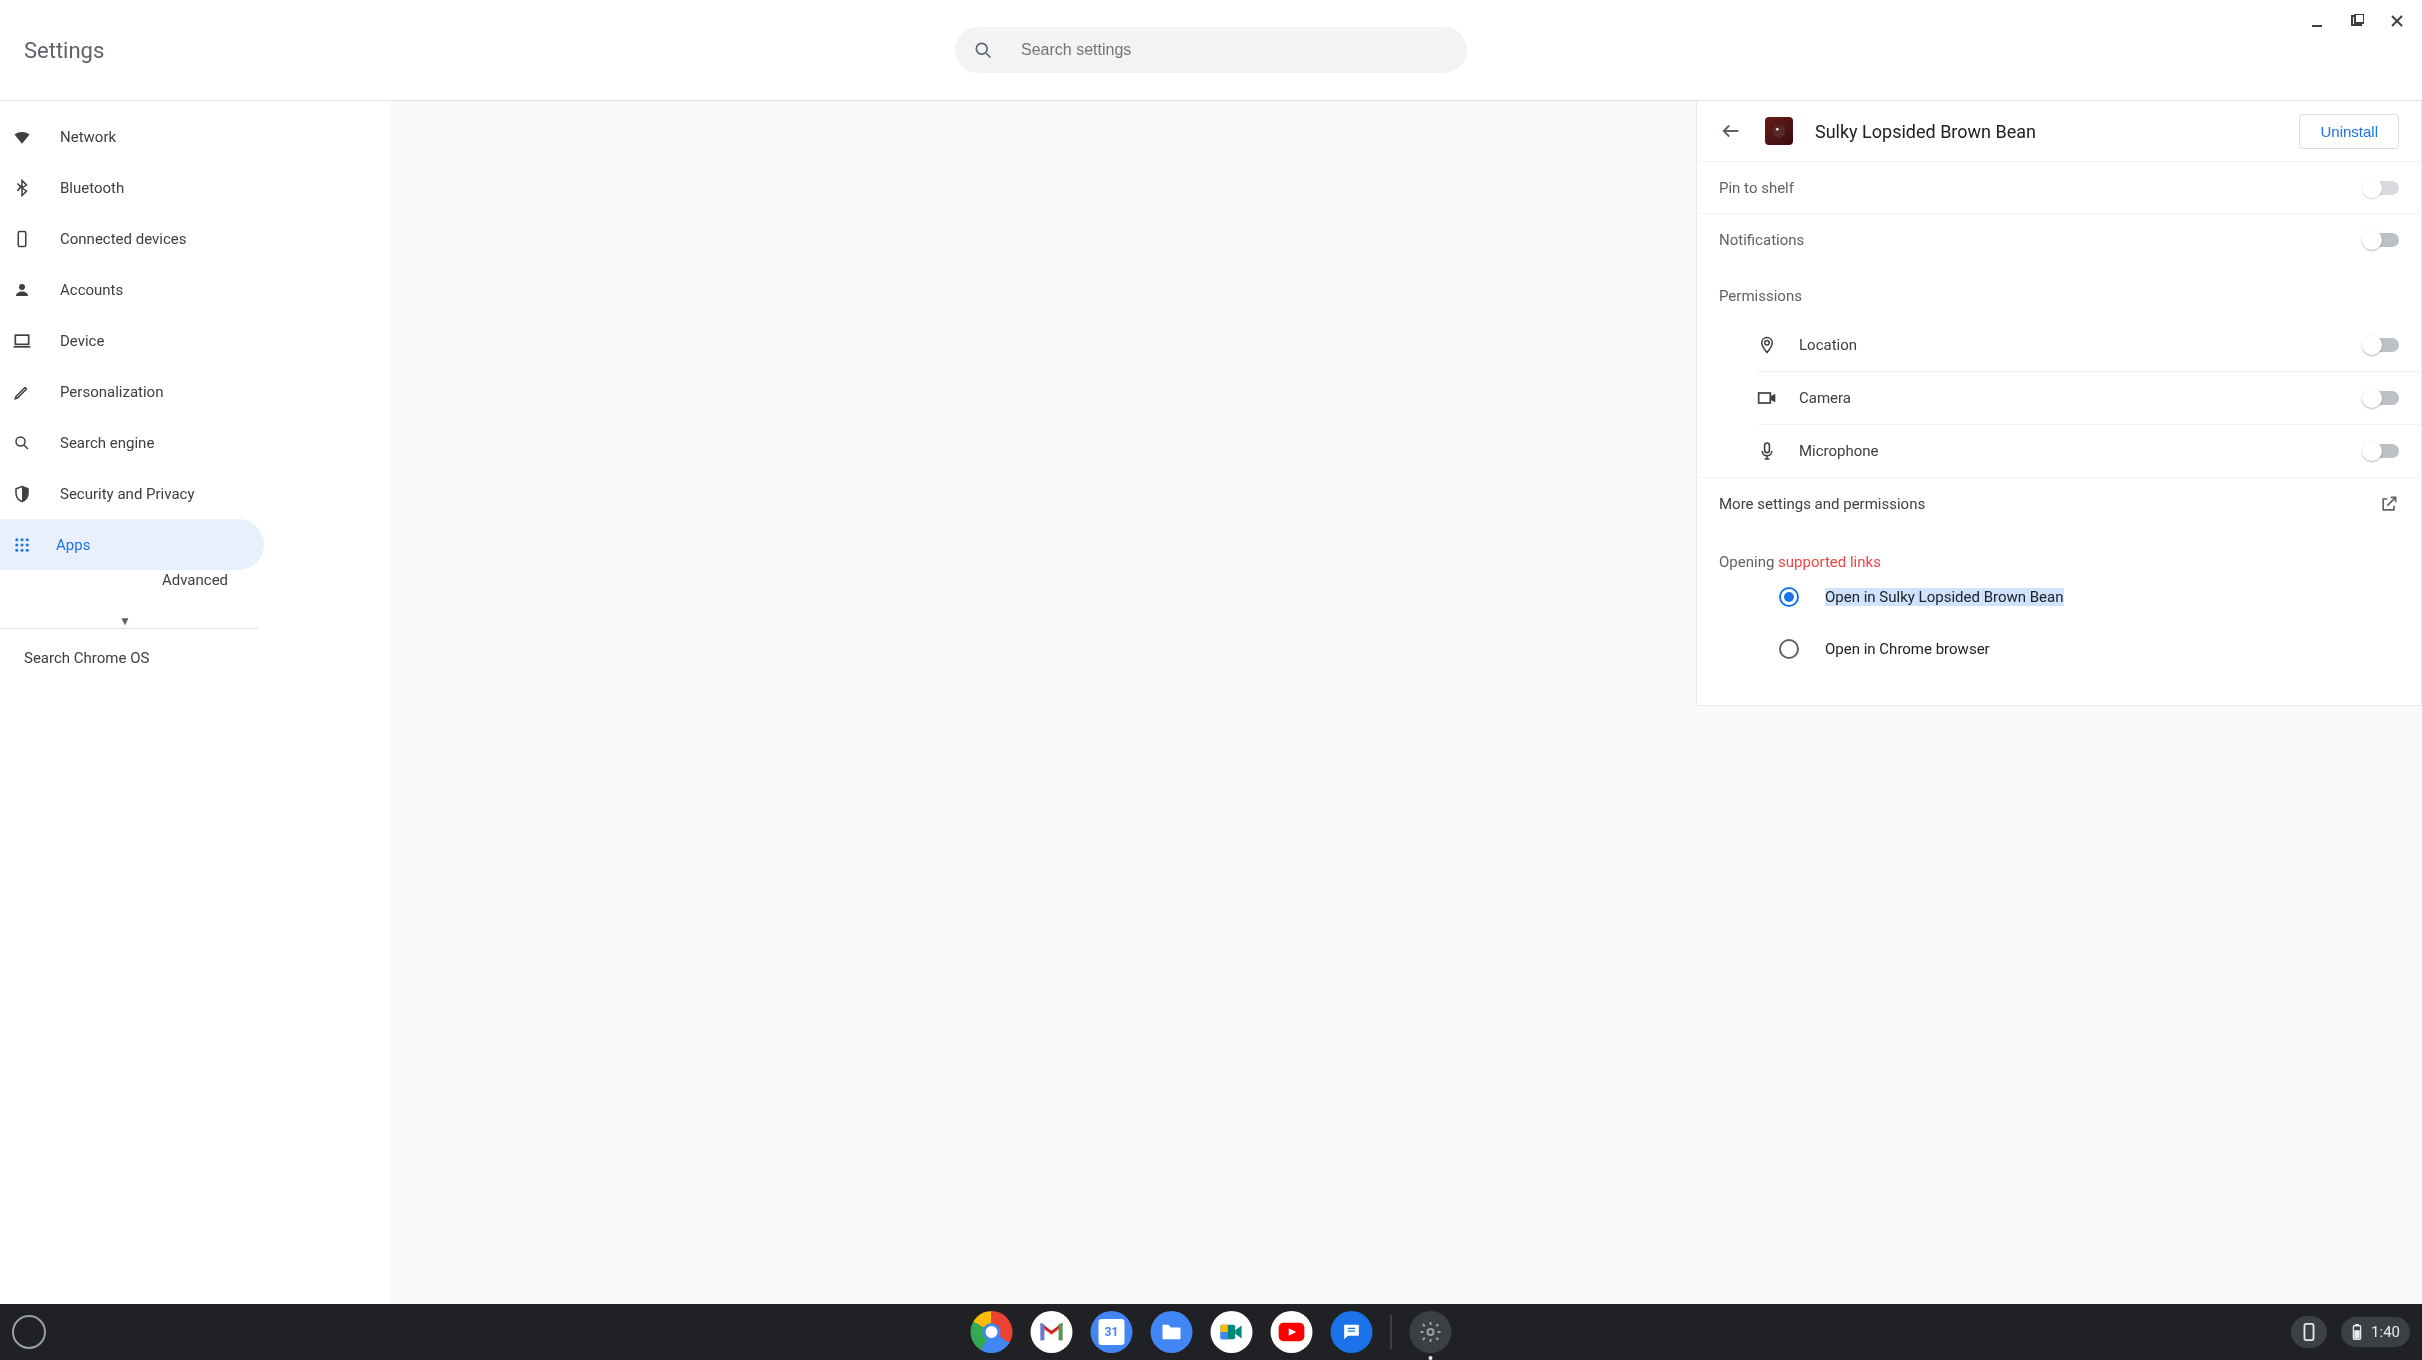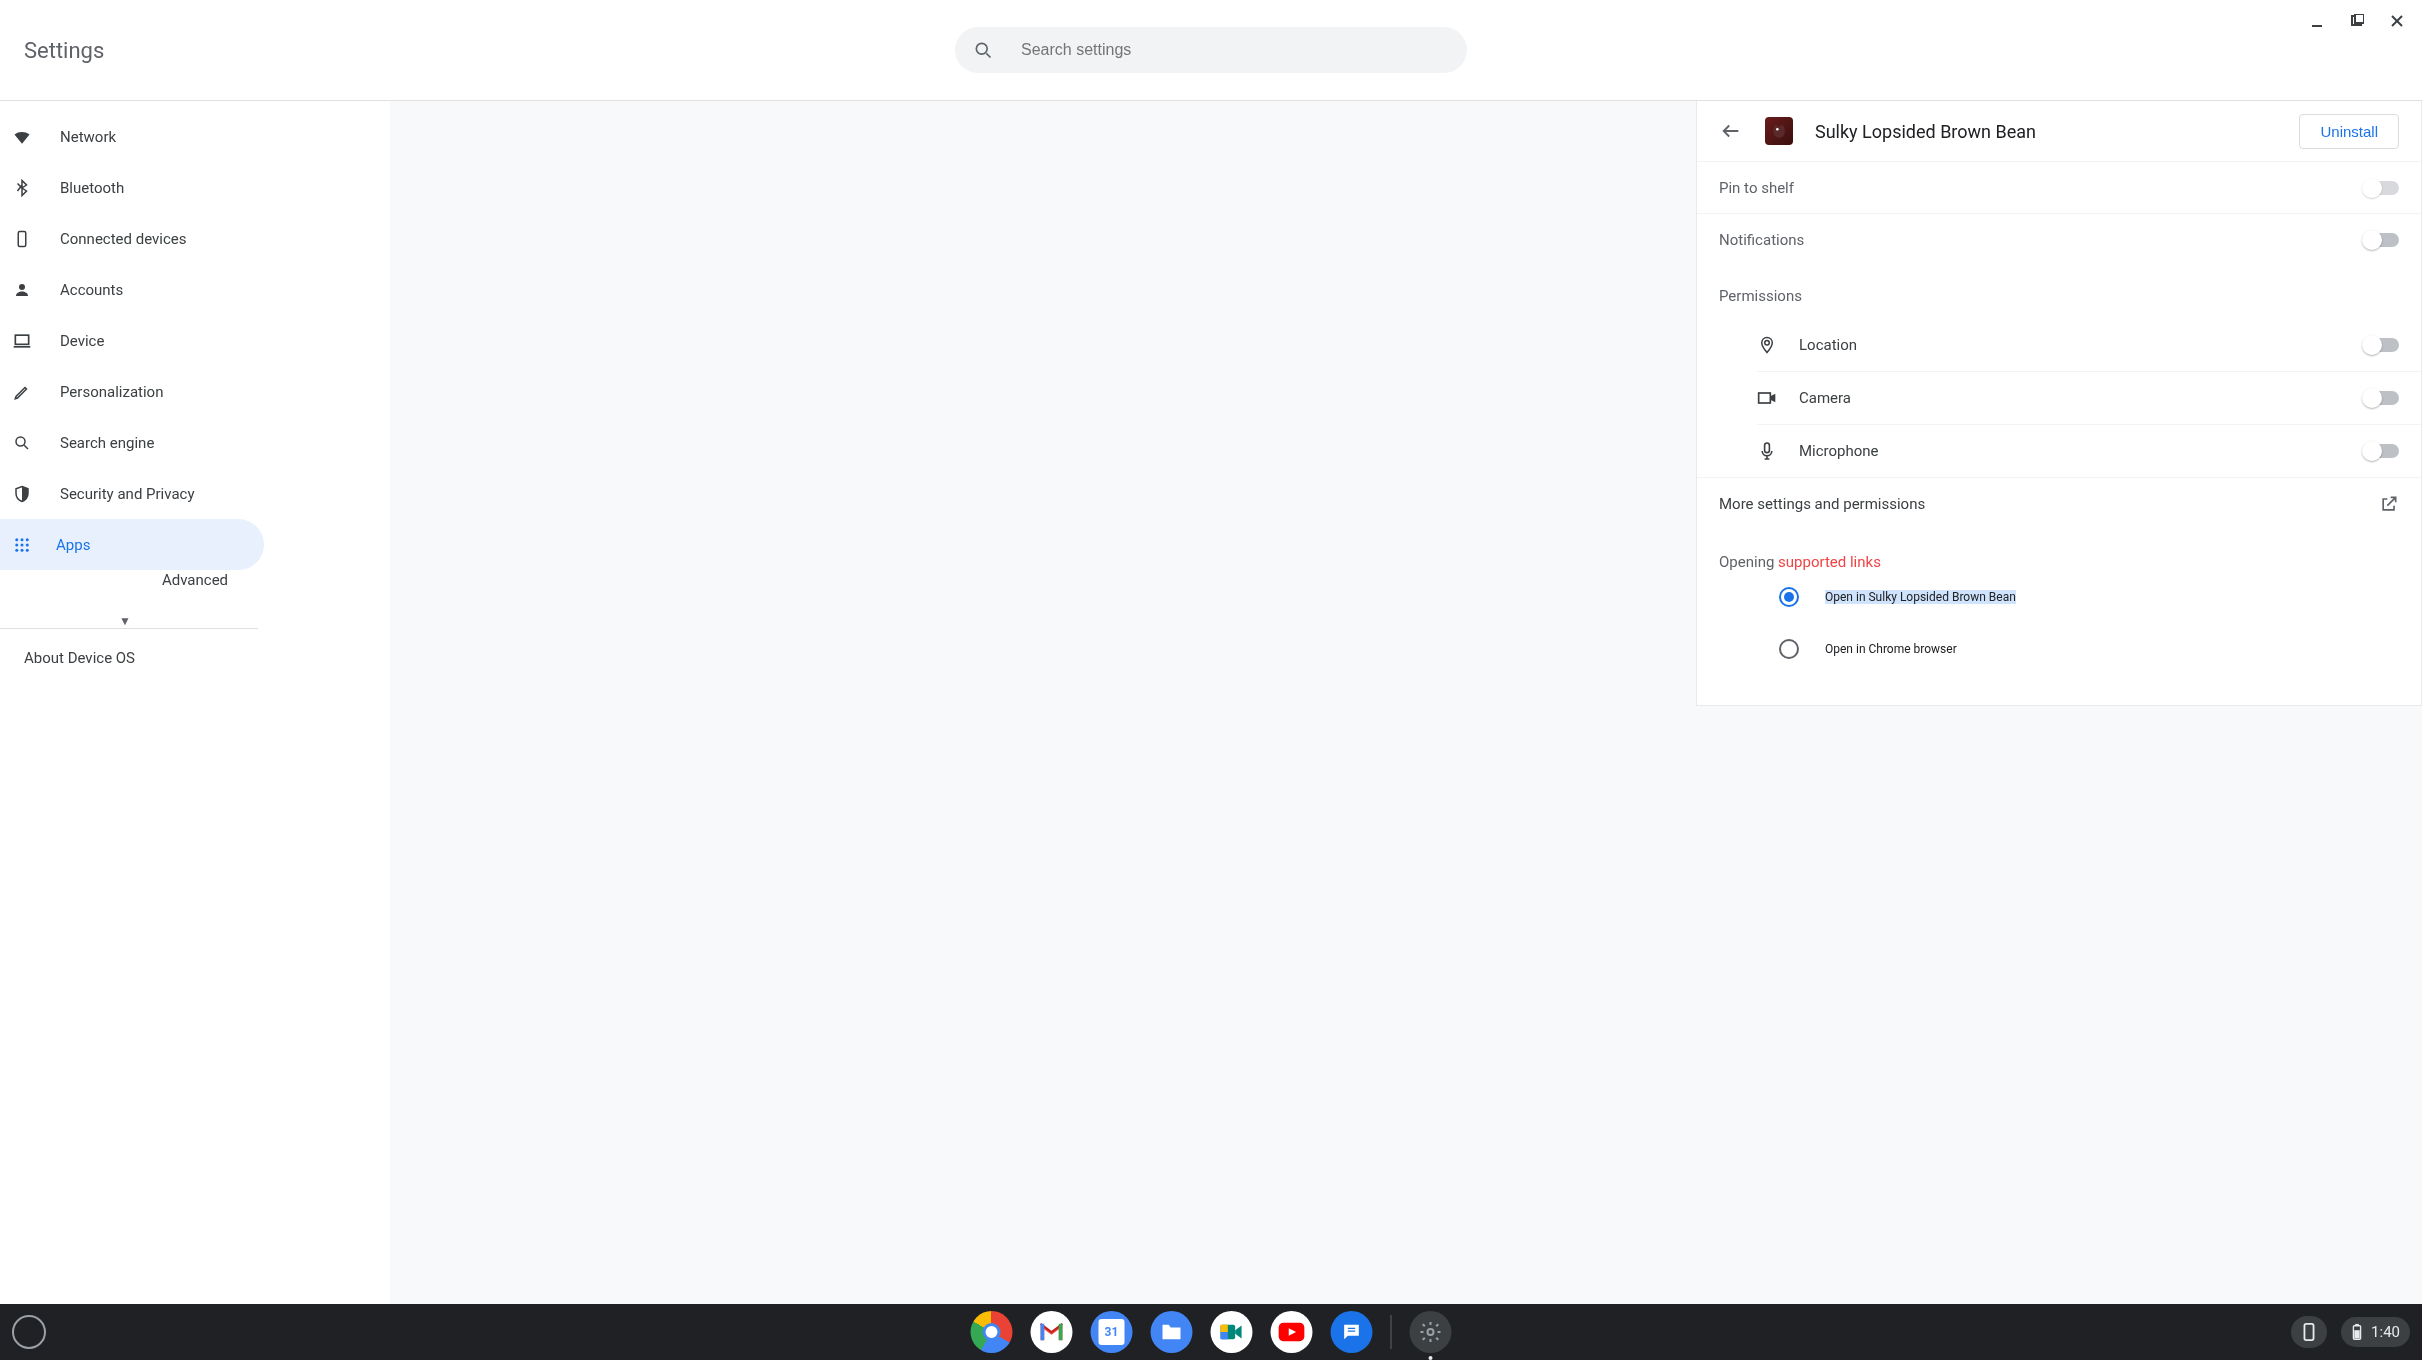--- a/index.html
+++ b/index.html
@@ -42,21 +42,21 @@
   .row:first-of-type { border-top:none; }
   .section-label { padding: 22px 22px 0 22px; font-size:15px; color:#5f6368; }
   .perm-row { height:52px; display:flex; align-items:center; padding: 0 22px 0 60px; justify-content:space-between; font-size:15px; color:#3c4043;}
   .perm-inner { display:flex; align-items:center; gap: 22px;}
   .perm-icon { width:20px; height:20px; display:flex; align-items:center; justify-content:center; color:#3c4043;}
   .perm-divider { height:1px; background:#f1f3f4; margin-left:60px;}
   .more-row { height:52px; display:flex; align-items:center; padding: 0 22px; justify-content:space-between; font-size:15px; color:#3c4043; border-top:1px solid #f1f3f4; cursor:pointer;}
   .opening-section { padding: 24px 22px 30px 22px; }
   .opening-label { font-size:15px; color:#5f6368; }
   .opening-label a { color:#ef4444; text-decoration:none; }
-  .radio-row { display:flex; align-items:center; gap: 26px; padding: 16px 0 16px 60px; font-size:12px; cursor:pointer;}
+  .radio-row { display:flex; align-items:center; gap: 26px; padding: 16px 0 16px 60px; font-size:15px; cursor:pointer;}
   .radio { width:20px; height:20px; border:2px solid #5f6368; border-radius:50%; display:flex; align-items:center; justify-content:center;}
   .radio.selected { border-color:#1a73e8;}
   .radio.selected::after { content:""; width:10px; height:10px; background:#1a73e8; border-radius:50%;}
   .radio-label.highlighted { background:#cfe3fc; }
 
   
   .toggle { width:34px; height:14px; background:#bdc1c6; border-radius:7px; position:relative; cursor:pointer;}
   .toggle::after { content:""; position:absolute; width:20px; height:20px; background:#fff; border-radius:50%; top:-3px; left:-3px; box-shadow:0 1px 2px rgba(0,0,0,.3);}
   .toggle.disabled { opacity:.6; }
 
@@ -194,21 +194,21 @@
           </svg>
         </span>
       <span>Apps</span>
     </div>
     <div class="adv-row">
       <span>Advanced</span>
       <span class="chev">▼</span>
     </div>
     <div class="divider"></div>
     <div class="about-row">
-      <span>About Device OS</span>
+      <span>Search Chrome OS</span>
     </div>
   </div>
 
   <div class="main">
     <div class="panel">
       <div class="panel-header">
         <div class="back-btn">
           <svg width="22" height="22" viewBox="0 0 24 24">
               <path d="M20 12H4m6-6l-6 6 6 6" fill="none" stroke="currentColor" stroke-width="2"></path>
             </svg>

